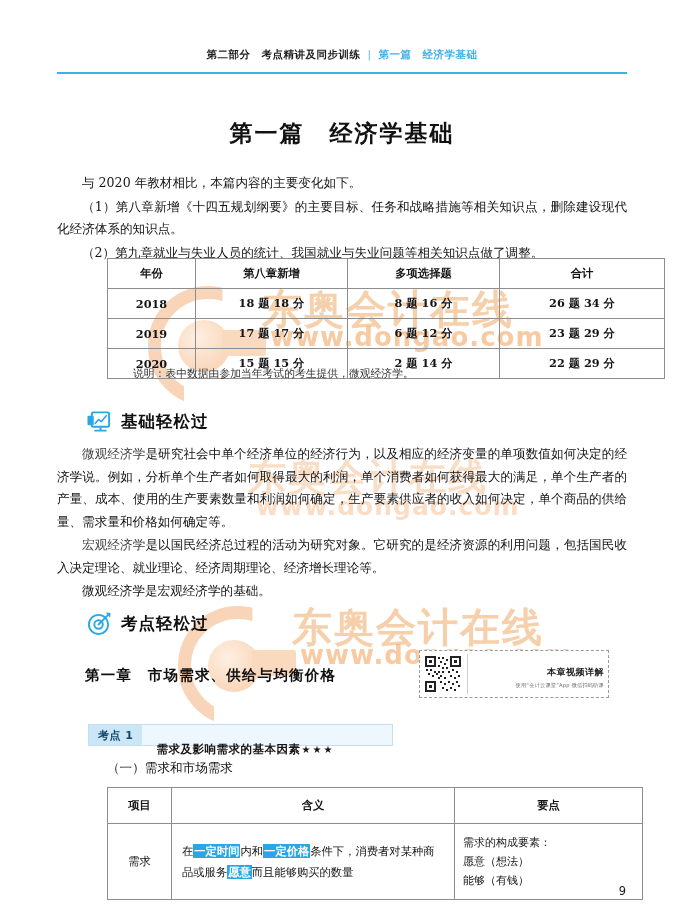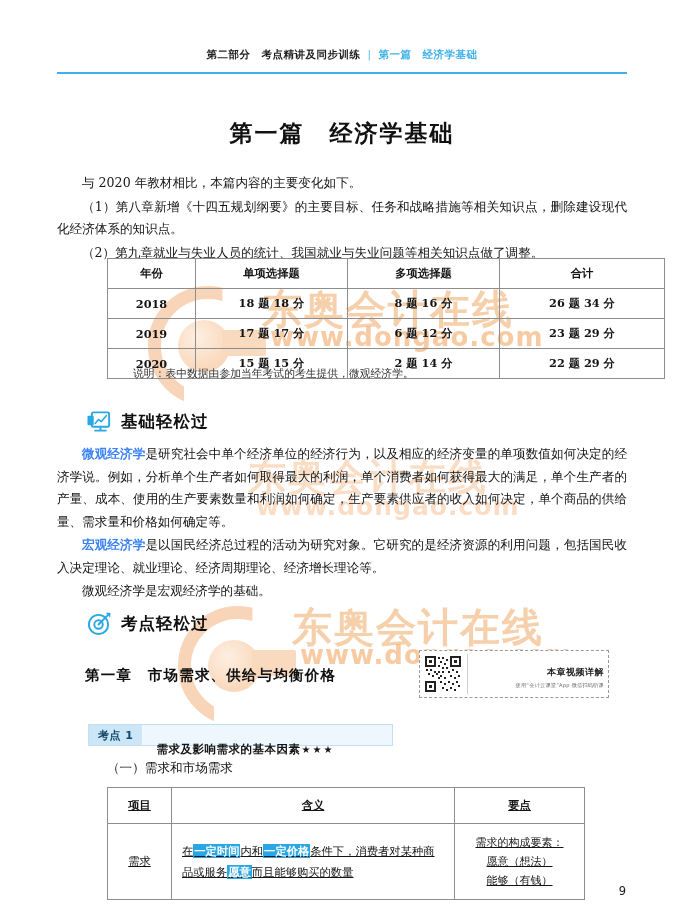--- a/index.html
+++ b/index.html
@@ -97,21 +97,21 @@
   .body-block { position: absolute; left: 57px; width: 570px; }
   p.para {
     margin: 0 0 1px 0;
     font-size: 12.6px;
     line-height: 22.5px;
     text-align: justify;
     text-justify: inter-ideograph;
     color: #141414;
   }
   p.para.ind { text-indent: 25px; }
-  .kw { color: #3b82f6; font-weight: bold; }
+  .kw { color: #404040; font-weight: normal; }
   .kw-hl { color: #ffffff; background: #29a6e3; font-weight: bold; padding: 0 1px; }
 
   
   .stat-table {
     position: absolute; left: 107px; top: 258px;
     width: 558px;
     border-collapse: collapse;
     font-size: 11.3px;
     color: #141414;
     background: transparent;
@@ -201,37 +201,36 @@
 
   
   .sub-head {
     position: absolute; left: 107px; top: 760px;
     font-size: 12.6px; color: #141414;
   }
 
   
   .def-table {
     position: absolute; left: 107px; top: 787px;
-    width: 478px;
+    width: 536px;
     border-collapse: collapse;
     font-size: 11.3px;
     color: #141414;
-    text-decoration: underline;
   }
   .def-table th, .def-table td {
     border: 1px solid #8d8d8d;
     padding: 6px 8px;
     vertical-align: middle;
   }
   .def-table th { text-align: center; font-weight: bold; padding: 7px 2px; }
   .def-table .c-item { width: 64px; text-align: center; }
   .def-table .c-mean { width: 283px; line-height: 21px; }
   .def-table .c-key   { line-height: 19px; font-size: 11px; }
   .def-table td.c-mean { padding: 9px 10px; }
-  .def-table td.c-key { padding: 9px 8px; text-align: center; }
+  .def-table td.c-key { padding: 9px 8px; }
 
   
   .page-num {
     position: absolute; right: 58px; top: 884px;
     font-family: "DejaVu Sans", "Liberation Sans", sans-serif;
     font-size: 11.5px; color: #1a1a1a;
   }
 </style>
 </head>
 <body>
@@ -267,21 +266,21 @@
   <div class="body-block" style="top:172px;">
     <p class="para ind">与 2020 年教材相比，本篇内容的主要变化如下。</p>
     <p class="para ind">（1）第八章新增《十四五规划纲要》的主要目标、任务和战略措施等相关知识点，删除建设现代化经济体系的知识点。</p>
     <p class="para ind">（2）第九章就业与失业人员的统计、我国就业与失业问题等相关知识点做了调整。</p>
   </div>
 
   <table class="stat-table">
     <thead>
       <tr>
         <th>年份</th>
-        <th>单项选择题</th>
+        <th>第八章新增</th>
         <th>多项选择题</th>
         <th>合计</th>
       </tr>
     </thead>
     <tbody>
       <tr>
         <td>2018</td>
         <td>18 题 18 分</td>
         <td>8 题 16 分</td>
         <td>26 题 34 分</td>

